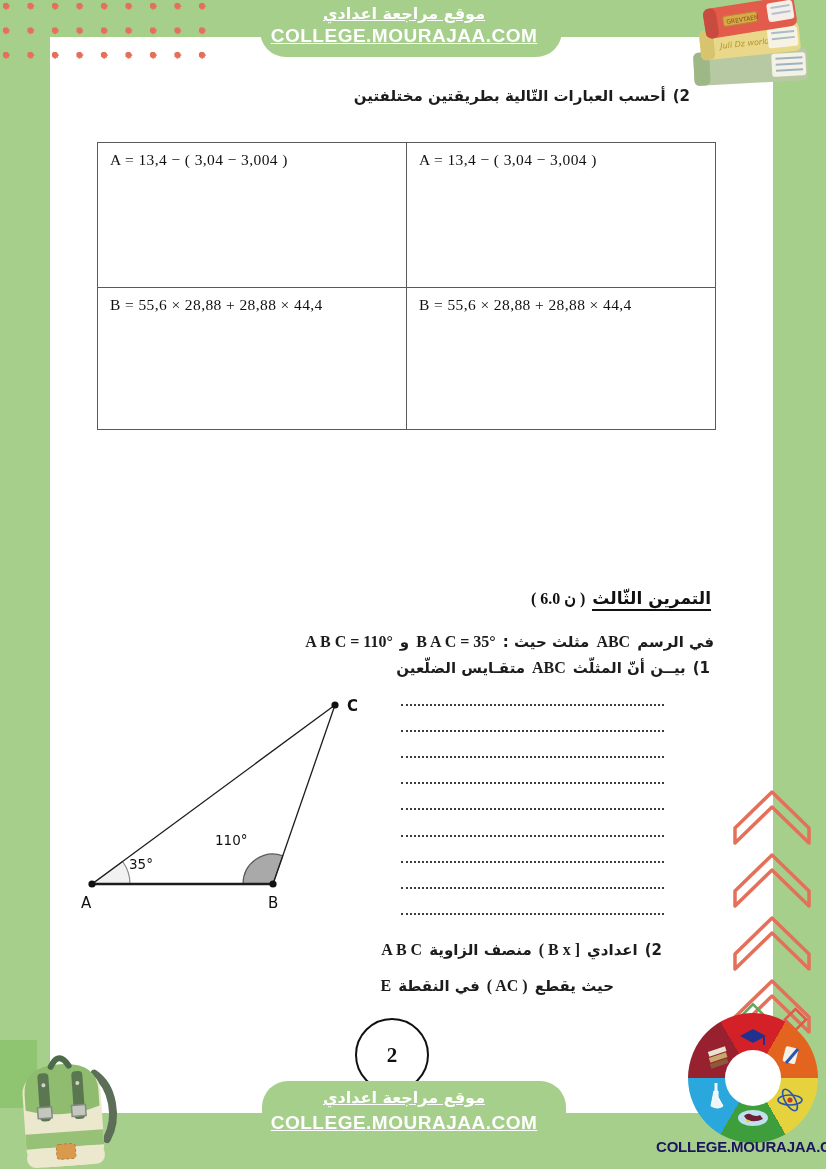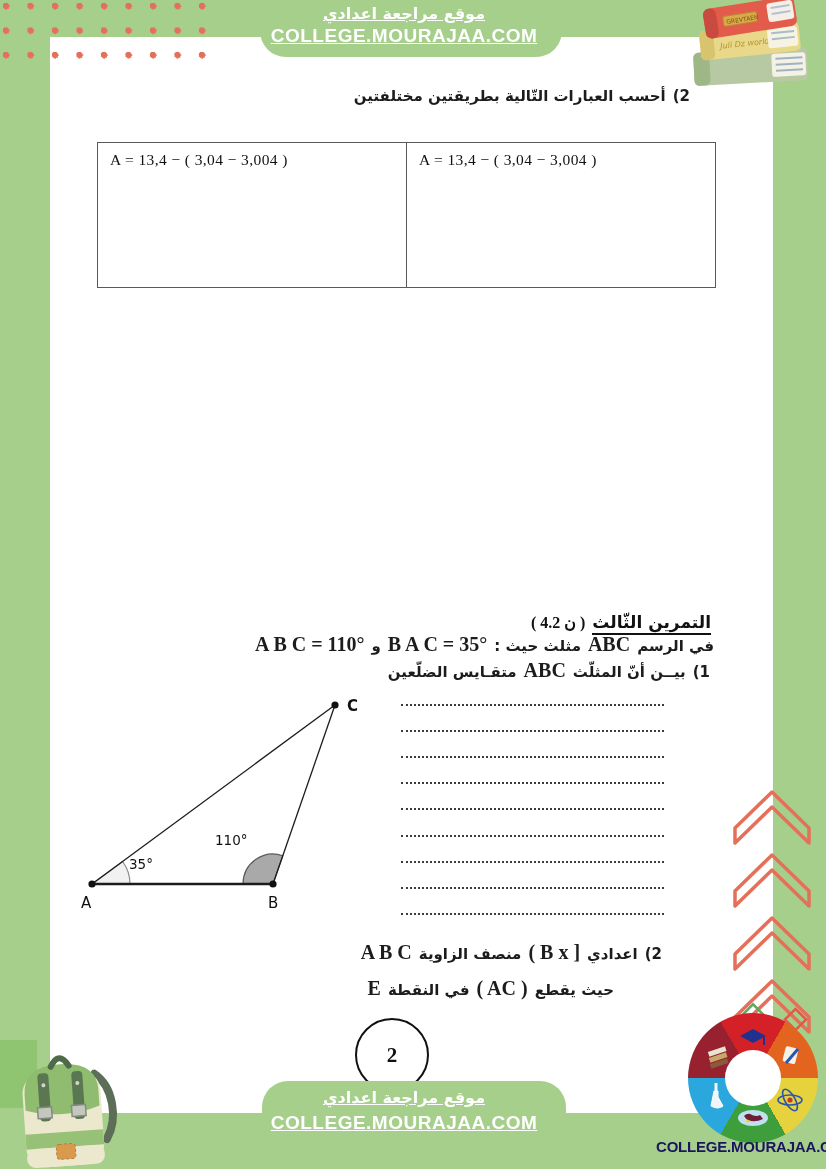--- a/index.html
+++ b/index.html
@@ -20,32 +20,32 @@
   
   .bump-top{left:260px;top:0;width:302px;height:57px;background:#a6cf8b;border-radius:0 0 26px 26px;}
   .bump-bottom{left:262px;top:1081px;width:304px;height:88px;background:#a6cf8b;border-radius:26px 26px 0 0;}
   .band-bottom{left:0;top:1113px;width:826px;height:56px;background:#a6cf8b;}
   .site-line{left:204px;width:400px;text-align:center;color:#ffffff;font-weight:bold;}
   .site-ar{font-size:16px;text-decoration:underline;}
   .site-url{font-size:19px;letter-spacing:.5px;text-decoration:underline;font-family:"Liberation Sans",sans-serif;}
   
   .rtl-line{display:flex;flex-direction:row-reverse;justify-content:flex-start;align-items:baseline;gap:7px;white-space:nowrap;}
   .ar{font-weight:700;color:#1c1c1c;font-size:15px;}
-  .latin{font-family:"Liberation Serif",serif;font-weight:600;color:#1c1c1c;font-size:20px;}
+  .latin{font-family:"Liberation Serif",serif;font-weight:600;color:#1c1c1c;font-size:16px;}
   .qnum{font-weight:700;color:#1c1c1c;font-size:15px;}
   
   table.calc{border-collapse:collapse;left:97px;top:142px;position:absolute;}
   table.calc td{
     border:1.5px solid #5a5a5a;width:296px;vertical-align:top;
     font-family:"Liberation Serif",serif;font-size:15.5px;color:#111;
     padding:8px 0 0 12px;letter-spacing:.4px;white-space:nowrap;
   }
   .row-h1{height:136px;}.row-h2{height:133px;}.row-h3{height:137px;}
   
-  .ex3-title{font-size:17px;font-weight:800;color:#111;border-bottom:2.2px solid #111;padding-bottom:1px;margin-top:24px;}
+  .ex3-title{font-size:17px;font-weight:800;color:#111;border-bottom:2.2px solid #111;padding-bottom:1px;}
   .ex3-points{font-family:"Liberation Serif",serif;font-weight:700;font-size:16px;color:#111;}
   
   .answers{left:401px;top:680px;width:263px;}
   .answers .ln{height:24.1px;border-bottom:2.2px dotted #3c3c3c;}
   
   .pagenum{
     left:355px;top:1018px;width:70px;height:70px;border:2.6px solid #111;border-radius:50%;
     background:#fff;display:flex;align-items:center;justify-content:center;
     font-family:"Liberation Serif",serif;font-size:21px;font-weight:700;color:#111;
   }
@@ -103,26 +103,30 @@
   <span class="qnum" dir="rtl">2)</span>
   <span class="ar" dir="rtl">أحسب العبارات التّالية  بطريقتين مختلفتين</span>
 </div>
 
 <table class="calc">
   <tbody>
       <tr>
     <td class="row-h1">A = 13,4  −  (  3,04  −  3,004  )</td>
     <td class="row-h1">A = 13,4  −  (  3,04  −  3,004  )</td>
   </tr>
+  <tr>
+    <td class="row-h2">B = 55,6  ×  28,88  +  28,88  ×  44,4</td>
+    <td class="row-h2">B = 55,6  ×  28,88  +  28,88  ×  44,4</td>
+  </tr>
 </tbody>
   </table>
 
 <div class="abs rtl-line" style="left:463px;top:588px;width:248px;">
   <span class="ex3-title" dir="rtl">التمرين الثّالث</span>
-  <span class="ex3-points" dir="ltr">( 4.2 ن )</span>
+  <span class="ex3-points" dir="ltr">( 6.0 ن )</span>
 </div>
 
 <div class="abs rtl-line" style="left:214px;top:633px;width:500px;">
   <span class="ar" dir="rtl">في الرسم</span>
   <span class="latin" dir="ltr">ABC</span>
   <span class="ar" dir="rtl">مثلث حيث :</span>
   <span class="latin" dir="ltr">B A C  =  35°</span>
   <span class="ar" dir="rtl">و</span>
   <span class="latin" dir="ltr">A B C  =  110°</span>
 </div>

